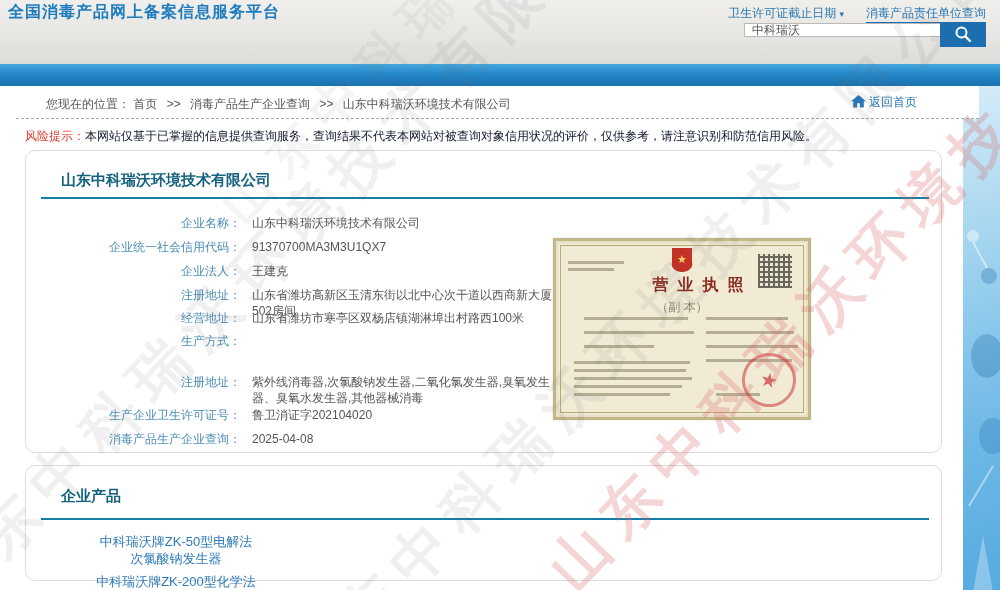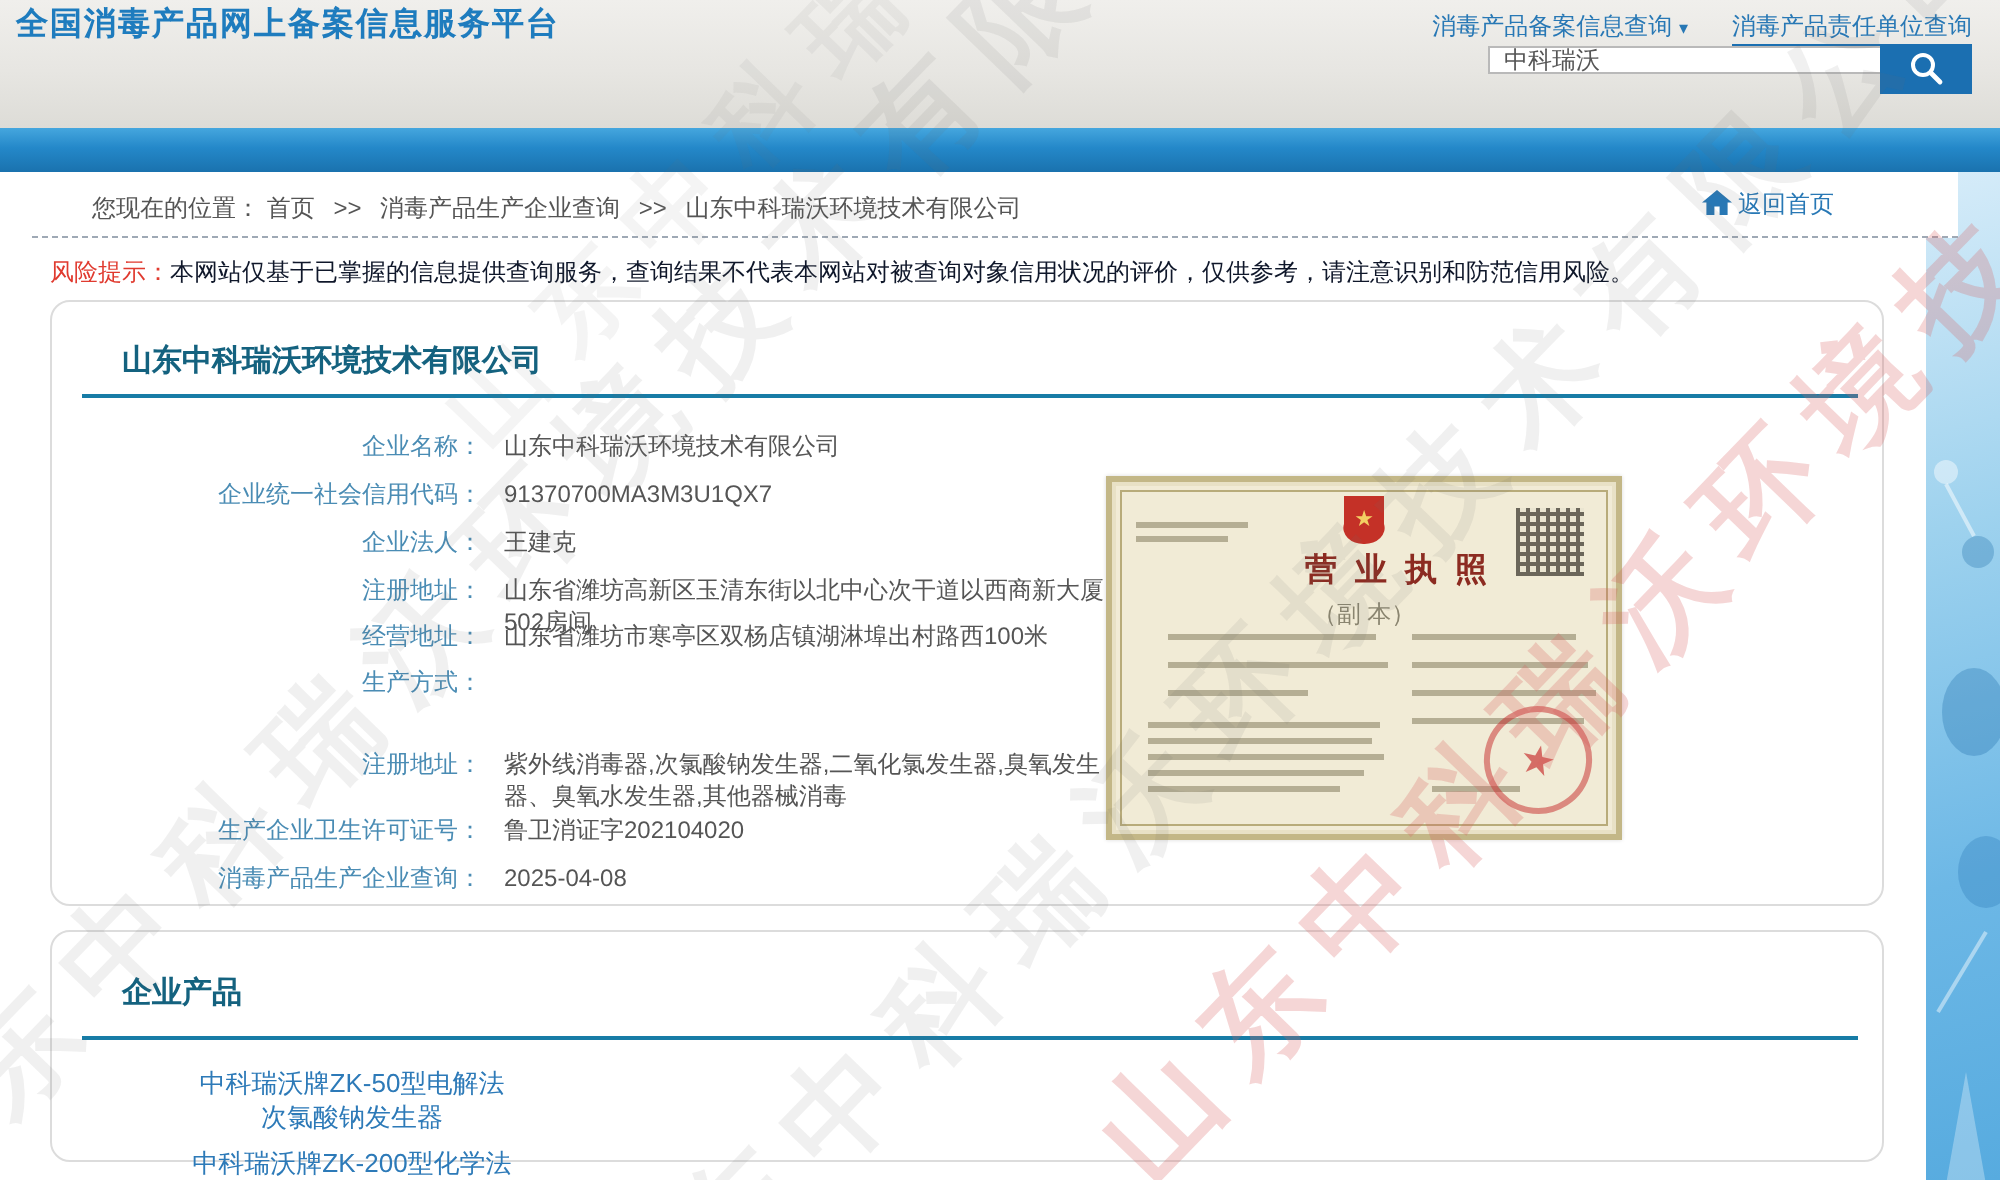--- a/index.html
+++ b/index.html
@@ -102,21 +102,21 @@
   .molecule { position:absolute; left:0; top:120px; }
 </style>
 </head>
 <body>
 
 <div class="page">
 
   <div class="header">
     <div class="site-title">全国消毒产品网上备案信息服务平台</div>
     <div class="top-links">
-      <a class="top-link first"><span>消毒产品备案信息查询</span>
+      <a class="top-link first"><span>卫生许可证截止日期</span>
          <span class="caret">▾</span></a><a class="top-link active">消毒产品责任单位查询</a>
     </div>
     <div class="search-bar">
       <input class="search-input" type="text" value="中科瑞沃" style="">
       <button class="search-btn">
         <span>
           <svg width="18" height="18" viewBox="0 0 18 18">
             <circle cx="7.5" cy="7.5" r="5" fill="none" stroke="#ffffff" stroke-width="2"></circle>
             <line x1="11.5" y1="11.5" x2="16" y2="16" stroke="#ffffff" stroke-width="2.4" stroke-linecap="round"></line>
           </svg>

